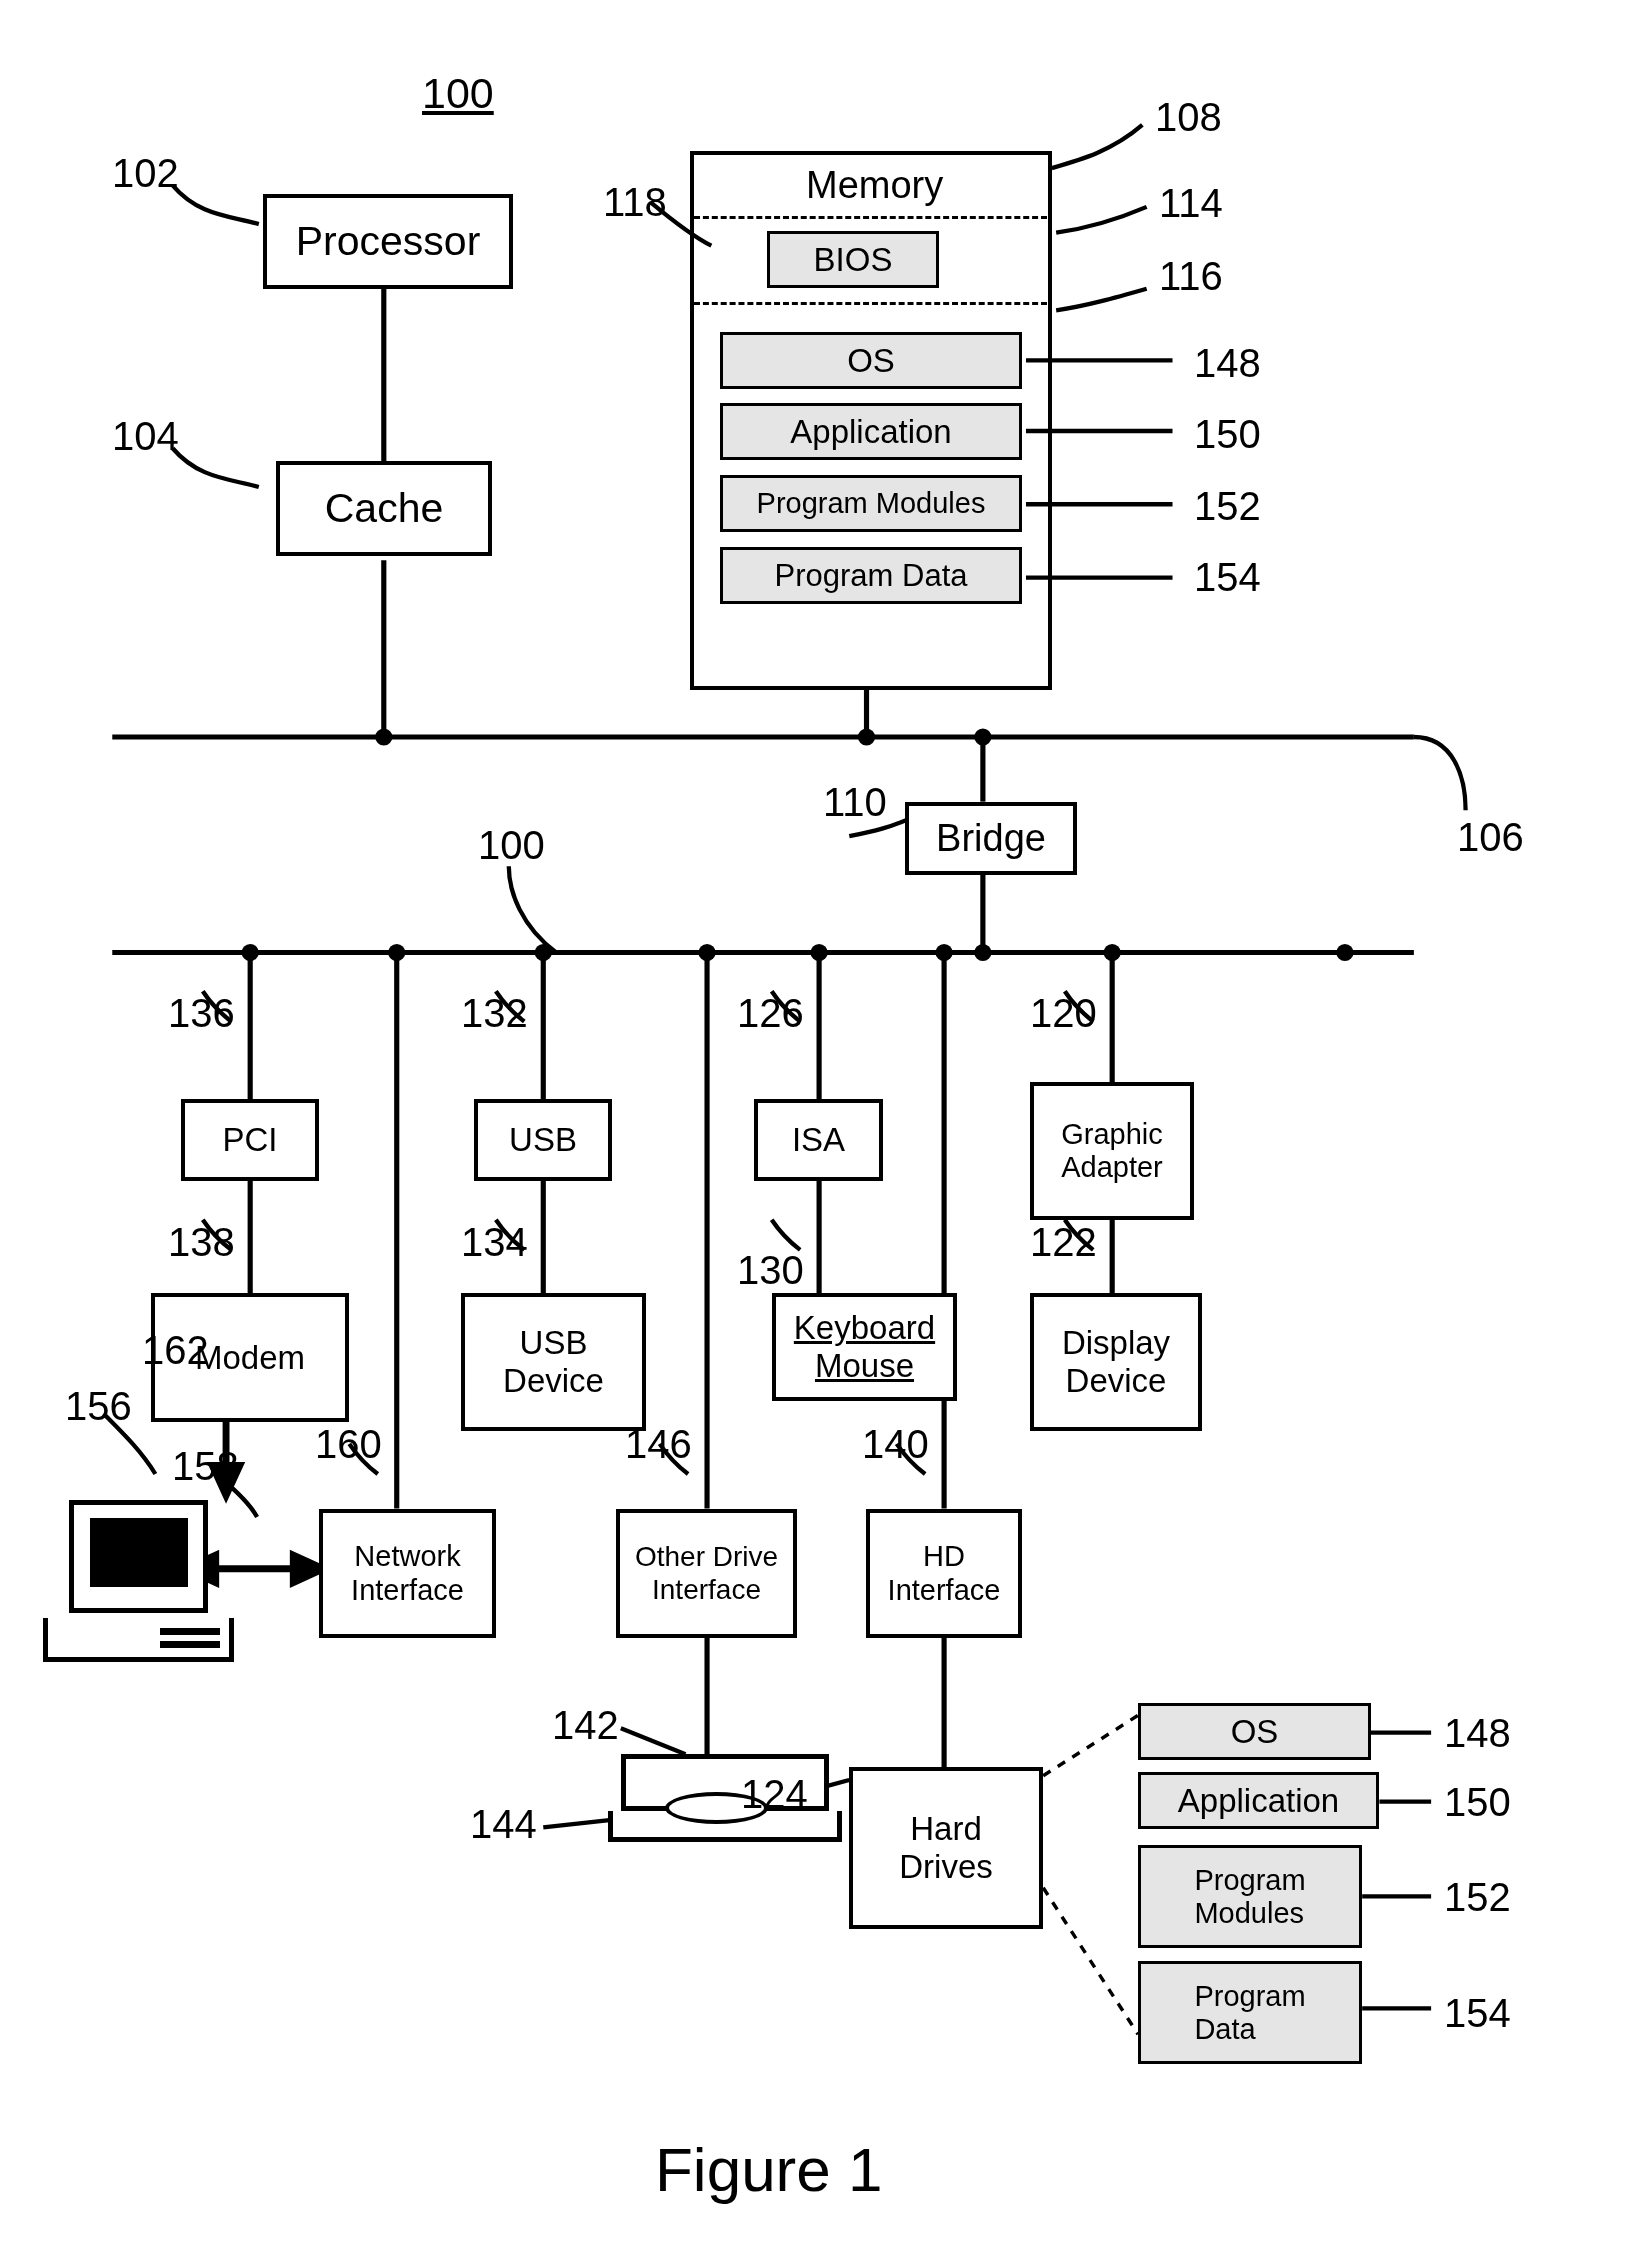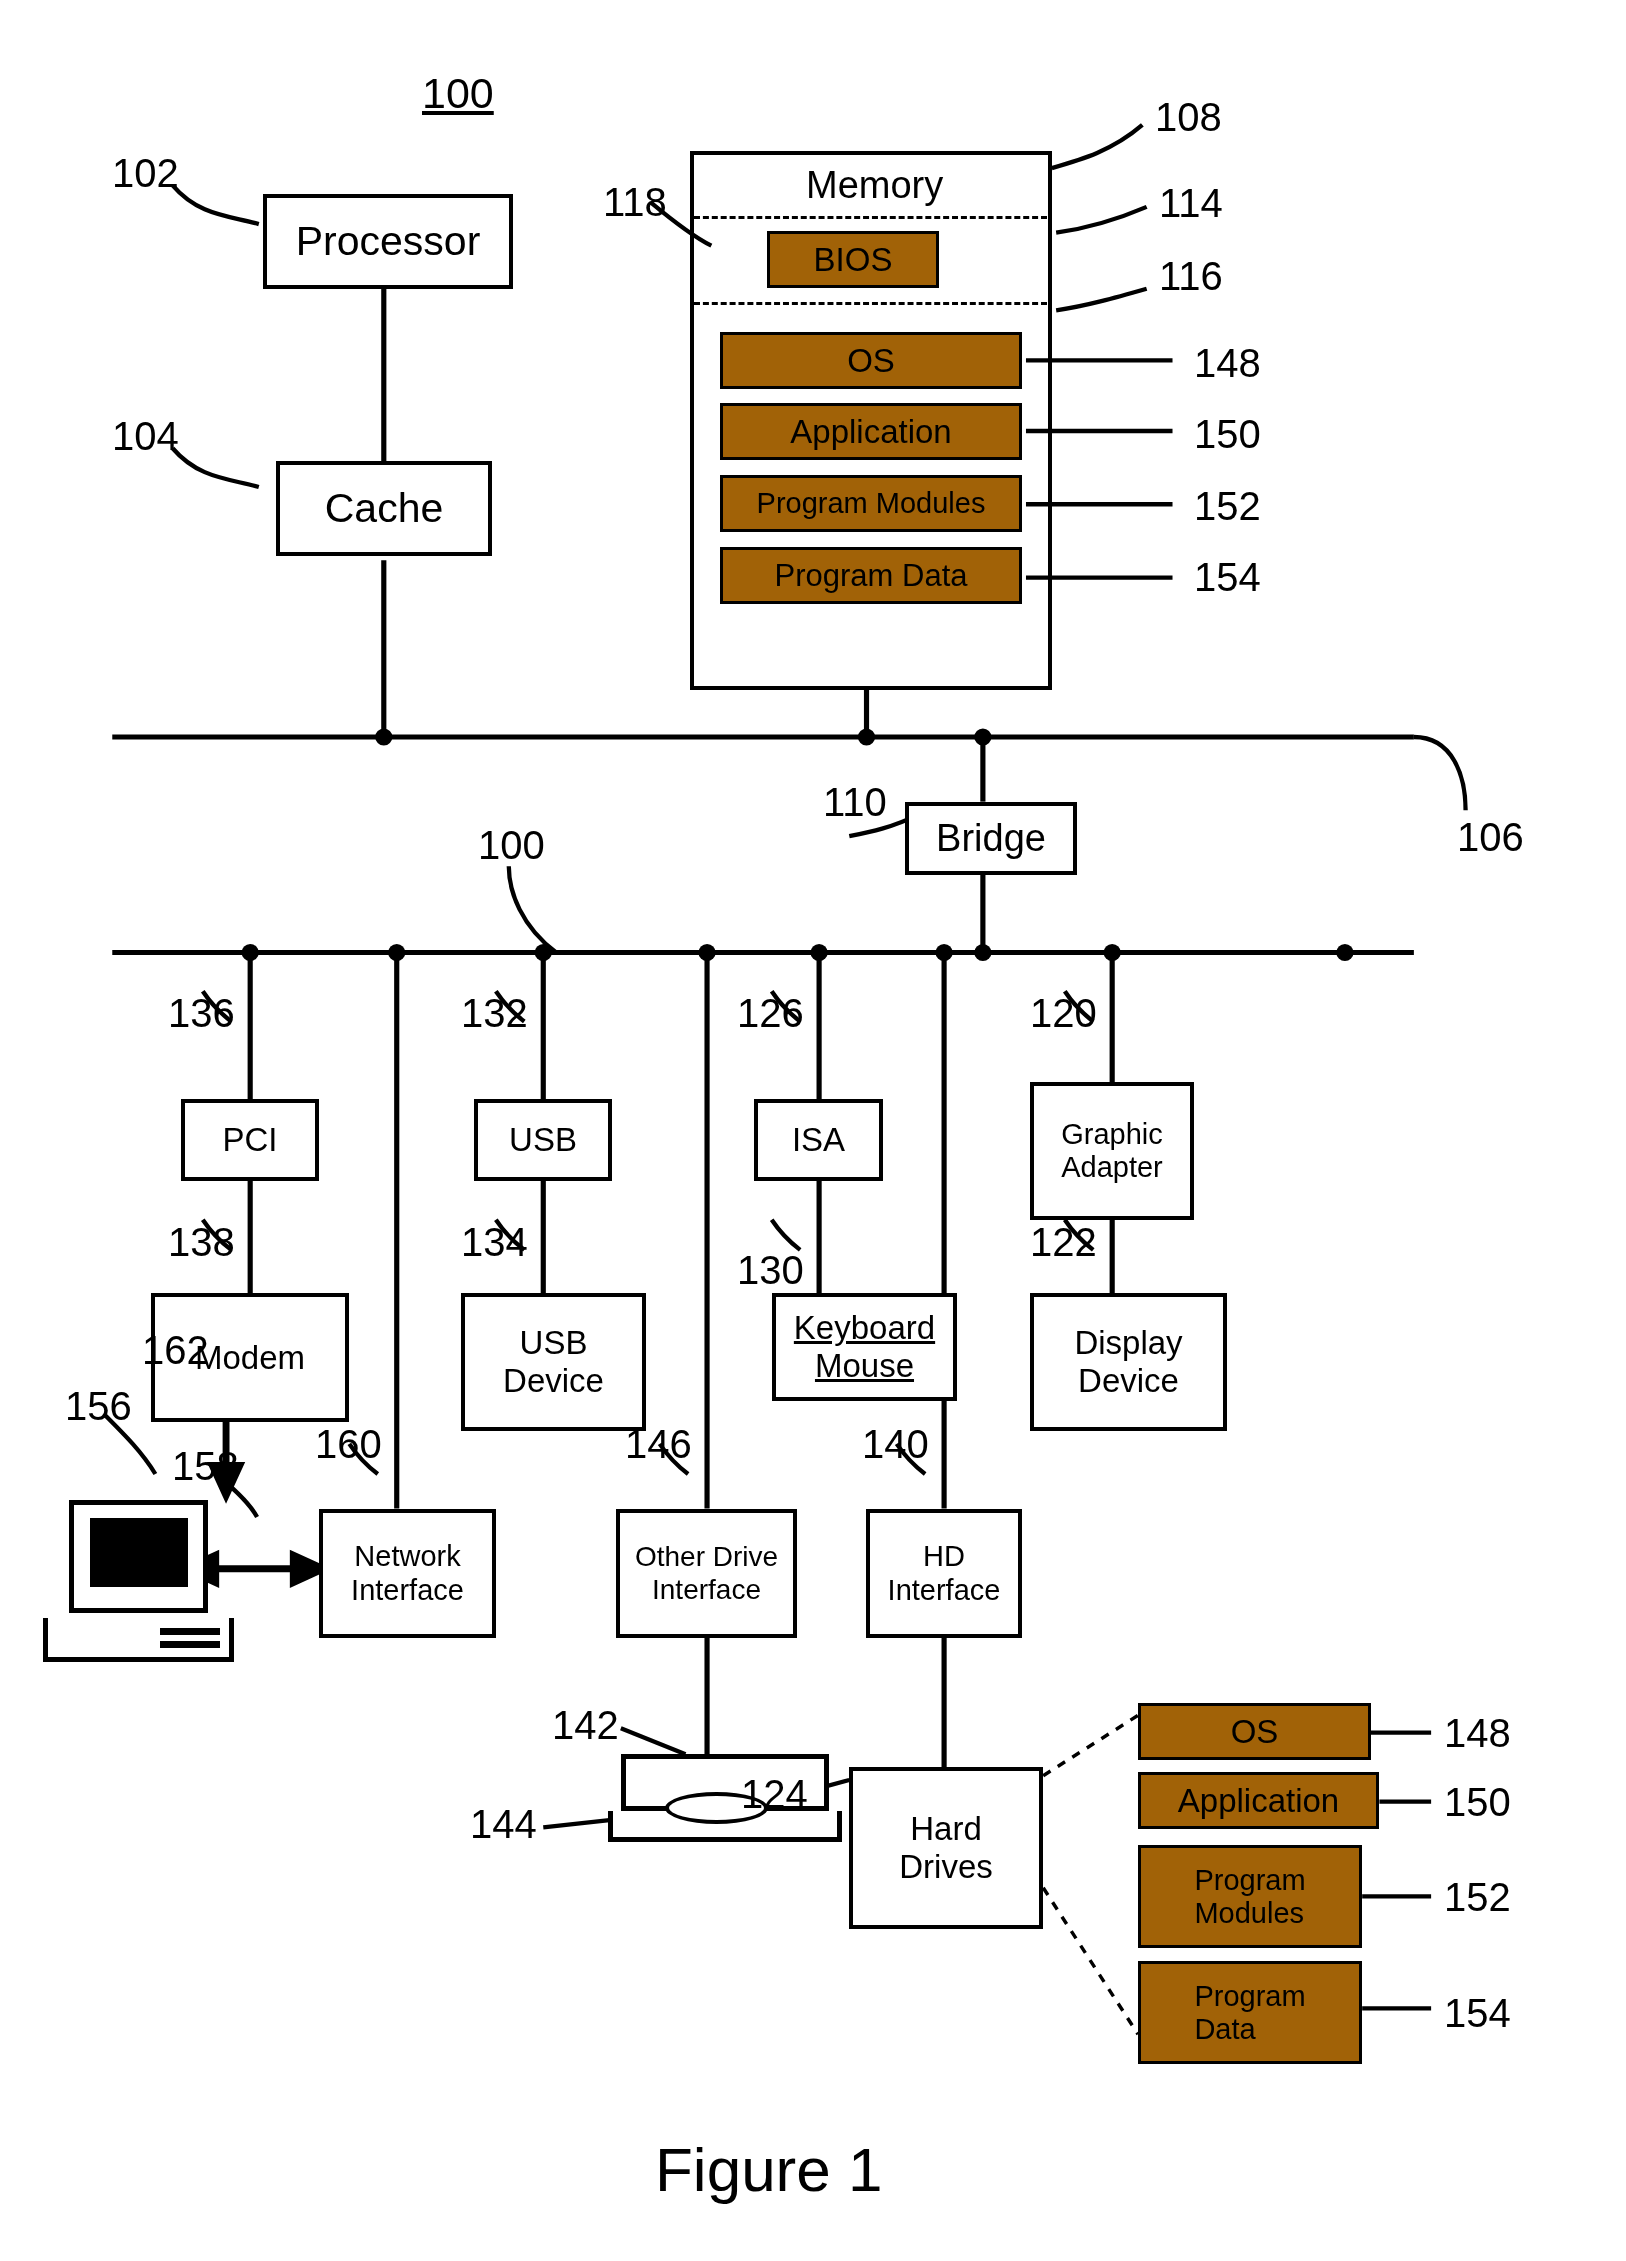--- a/index.html
+++ b/index.html
@@ -59,21 +59,21 @@
     font-size: 38px;
   }
   .mem-item {
     position: absolute;
     border: 3.4px solid #000;
     box-sizing: border-box;
     display: flex;
     align-items: center;
     justify-content: center;
     font-size: 33px;
-    background: #a16207;
+    background: #e5e5e5;
   }
   .dash {
     position: absolute;
     border-top: 3.4px dashed #000;
     height: 0;
   }
   
   .pc-icon {
     position: absolute;
   }
@@ -337,21 +337,21 @@
 Device</span>
   </div>
   <div class="label" style="left:461px; top:1220px;">134</div>
 
   <div class="box small" style="left:772px; top:1293px; width:185px; height:108px; white-space:pre-line;text-decoration:underline;">
     <span>Keyboard
 Mouse</span>
   </div>
   <div class="label" style="left:737px; top:1220px;margin-top:28px;">130</div>
 
-  <div class="box small" style="left:1030px; top:1293px; width:197px; height:138px; white-space:pre-line;">
+  <div class="box small" style="left:1030px; top:1293px; width:172px; height:138px; white-space:pre-line;">
     <span>Display
 Device</span>
   </div>
   <div class="label" style="left:1030px; top:1220px;">122</div>
 
   <div class="box tiny" style="left:319px; top:1509px; width:177px; height:129px; white-space:pre-line;">
     <span>Network
 Interface</span>
   </div>
   <div class="label" style="left:315px; top:1422px;">160</div>

